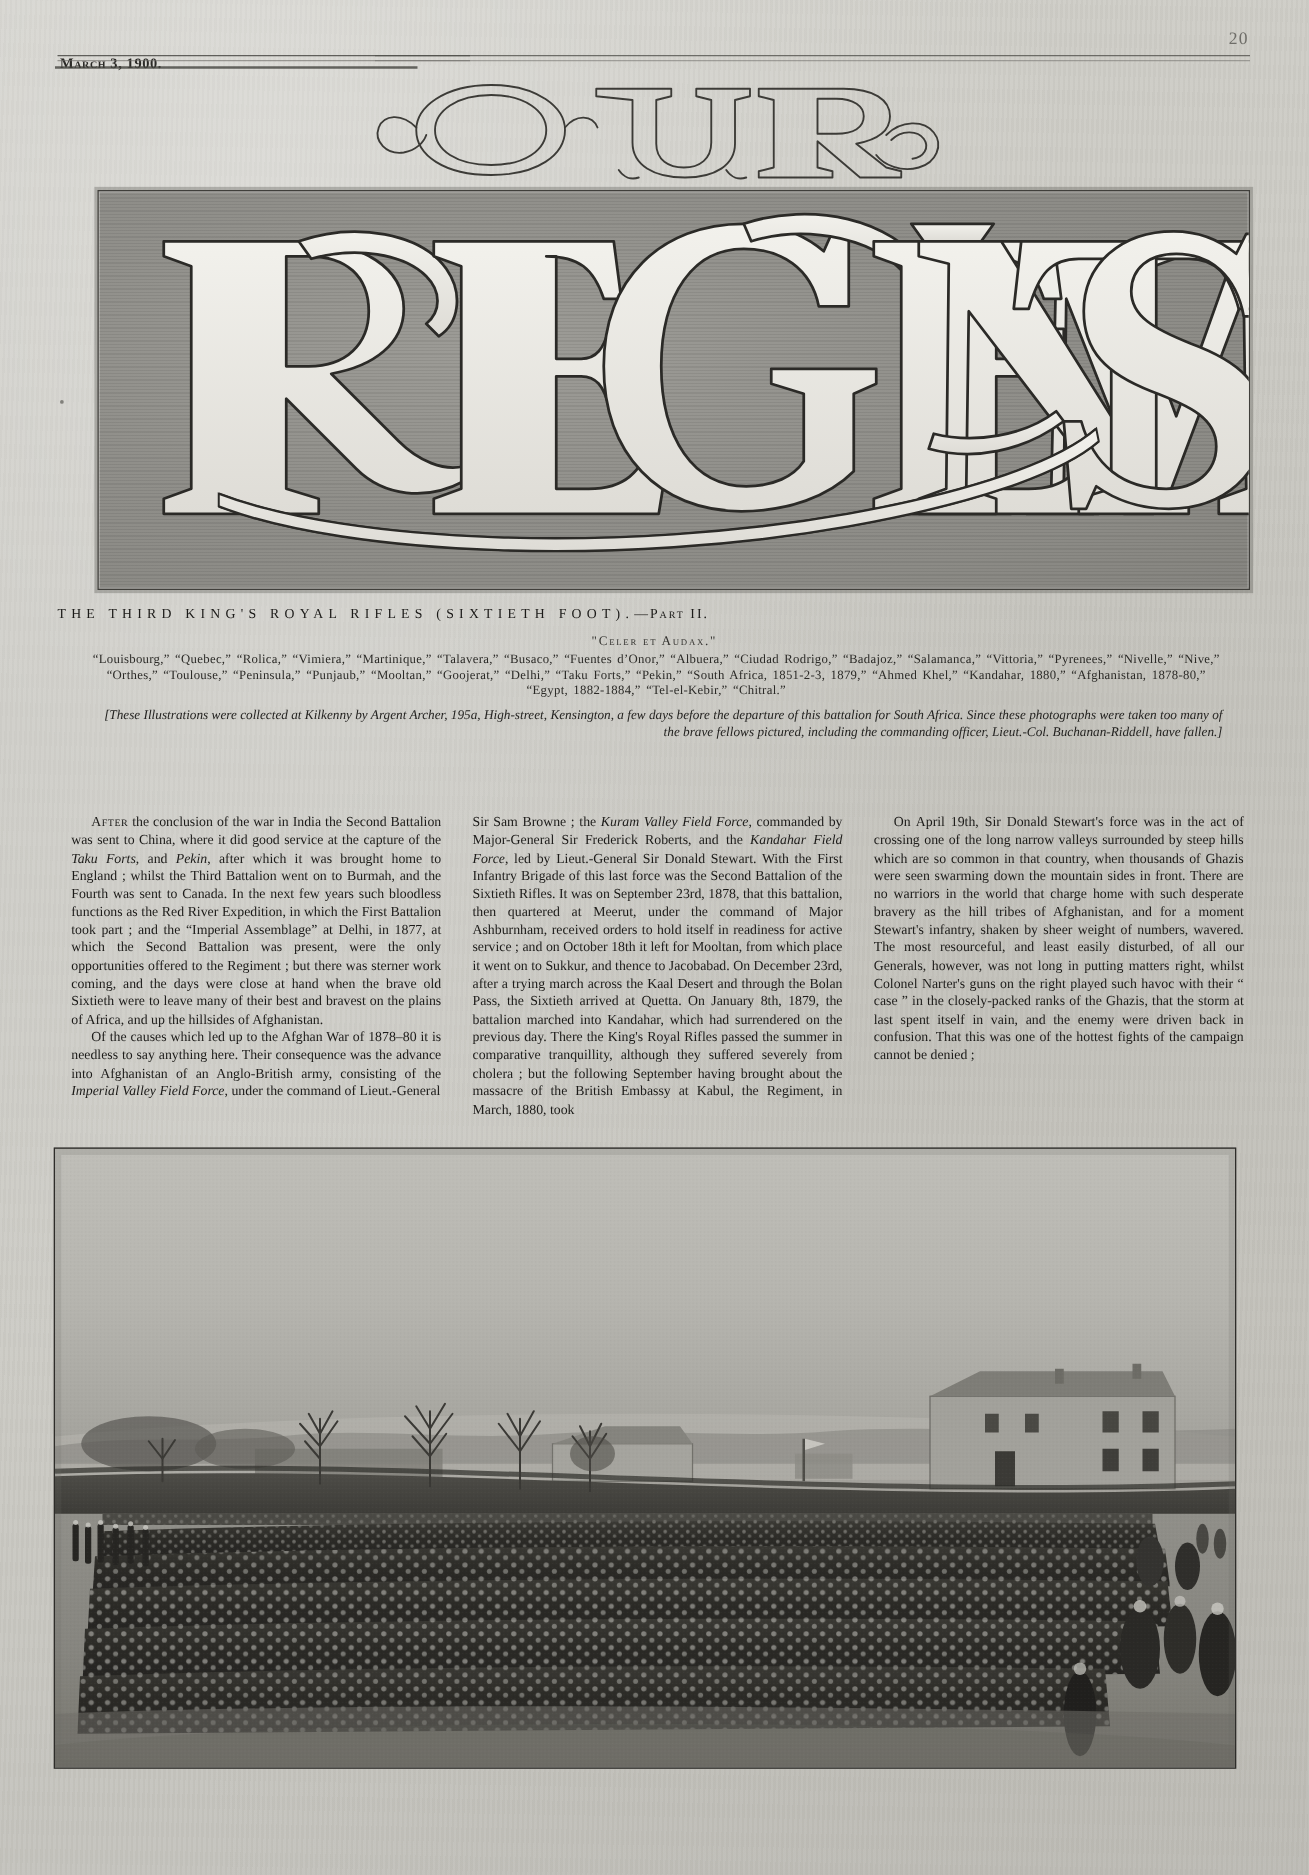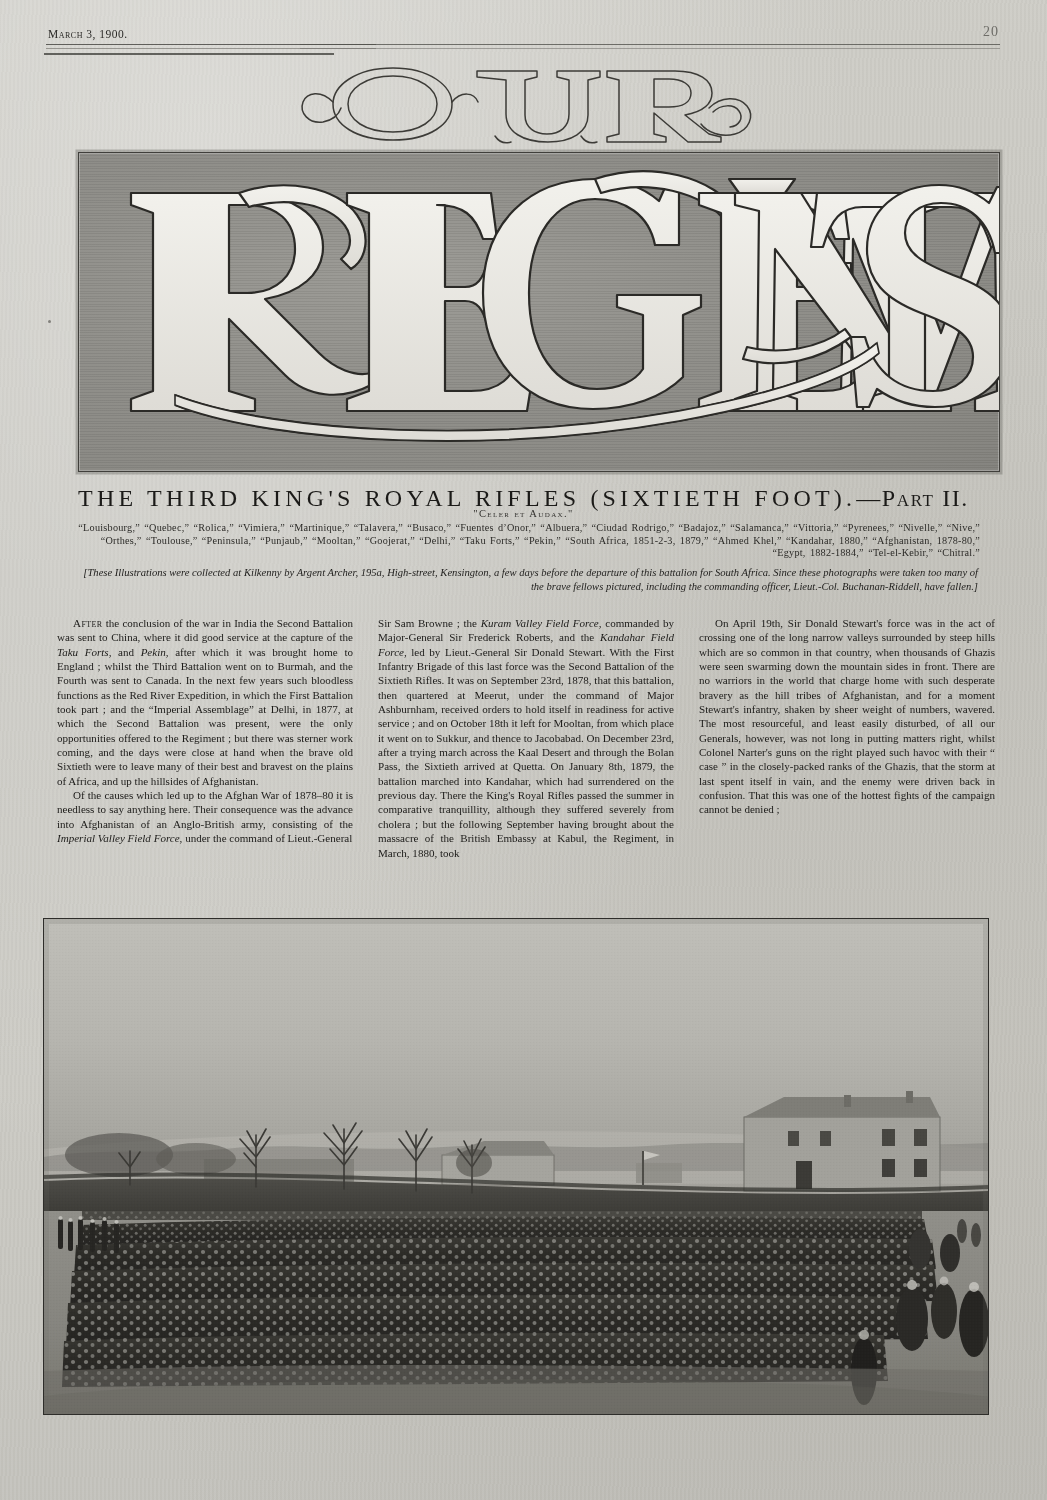--- a/index.html
+++ b/index.html
@@ -18,23 +18,23 @@
       radial-gradient(ellipse at 20% 12%, rgba(255,255,255,.30), rgba(255,255,255,0) 55%),
       radial-gradient(ellipse at 85% 80%, rgba(120,115,105,.13), rgba(255,255,255,0) 60%),
       repeating-linear-gradient(92deg, rgba(140,136,126,.05) 0 2px, rgba(255,255,255,.04) 2px 4px),
       linear-gradient(178deg,#cecdc7 0%,#c7c6c0 38%,#cbcac4 70%,#c3c2bc 100%);
   }
   .page{position:absolute;inset:0;}
 
   
   .runhead{position:absolute;left:46px;top:22px;width:955px;height:28px;}
   .runhead .date{
-    position:absolute;left:2px;top:6px;
+    position:absolute;left:2px;top:23px;
     font-variant:small-caps;font-size:11.5px;letter-spacing:.5px;
-    color:#2a2926;white-space:nowrap;
+    color:#2a2926;white-space:nowrap;font-weight:bold;
   }
   .runhead .masthead-title{
     position:absolute;left:0;right:0;top:2px;text-align:center;
     font-size:14.5px;letter-spacing:1.6px;color:#262523;white-space:nowrap;
   }
   .runhead .folio{
     position:absolute;right:2px;top:2px;
     font-size:14px;color:#6e6d68;letter-spacing:1px;
   }
   .rule-a{position:absolute;left:46px;top:44px;width:330px;height:0;
@@ -58,41 +58,41 @@
     background:
       repeating-linear-gradient(0deg, rgba(0,0,0,.055) 0 1px, rgba(255,255,255,.02) 1px 2.6px),
       radial-gradient(ellipse at 35% 40%, #9b9a95 0%, #8e8d88 48%, #8a8984 75%, #83827d 100%);
     border:1px solid #403f3b;
     box-shadow:0 0 0 1px rgba(255,255,255,.28) inset, 0 0 0 2.5px rgba(90,89,84,.35);
   }
   .reg-panel svg{display:block;width:100%;height:100%;}
 
   
   .headline{
-    position:absolute;left:46px;top:485px;width:955px;text-align:center;
-    font-size:24px;letter-spacing:4.2px;color:#1b1a18;white-space:nowrap;
+    position:absolute;left:46px;top:485px;width:955px;text-align:left;
+    font-size:11px;letter-spacing:4.2px;color:#1b1a18;white-space:nowrap;
   }
   .headline .part{font-variant:small-caps;letter-spacing:1.6px;}
   .motto{
     position:absolute;left:46px;top:508px;width:955px;text-align:center;
     font-size:10.5px;font-variant:small-caps;letter-spacing:1.4px;color:#33322f;
   }
   .honours{
     position:absolute;left:70px;top:522px;width:910px;
-    text-align:right;font-size:10.2px;line-height:12.6px;
+    text-align:center;font-size:10.2px;line-height:12.6px;
     letter-spacing:.25px;color:#2b2a27;word-spacing:1.5px;
   }
   .editorial-note{
     position:absolute;left:72px;top:566px;width:906px;
     text-align:right;font-style:italic;font-size:10.6px;line-height:14px;
     color:#232220;
   }
 
   
-  .cols{position:absolute;left:57px;top:616px;width:938px;height:288px;
+  .cols{position:absolute;left:57px;top:651px;width:938px;height:288px;
     display:flex;gap:25px;}
   .col{width:296px;
     font-size:11.05px;line-height:14.35px;
     text-align:justify;color:#1c1b19;
     hyphens:none;}
   .col p{margin:0;}
   .col p+p{margin-top:0;}
   .col p.ind{text-indent:16px;}
   .col i{font-style:italic;}
   .col .sc{font-variant:small-caps;letter-spacing:.4px;}

